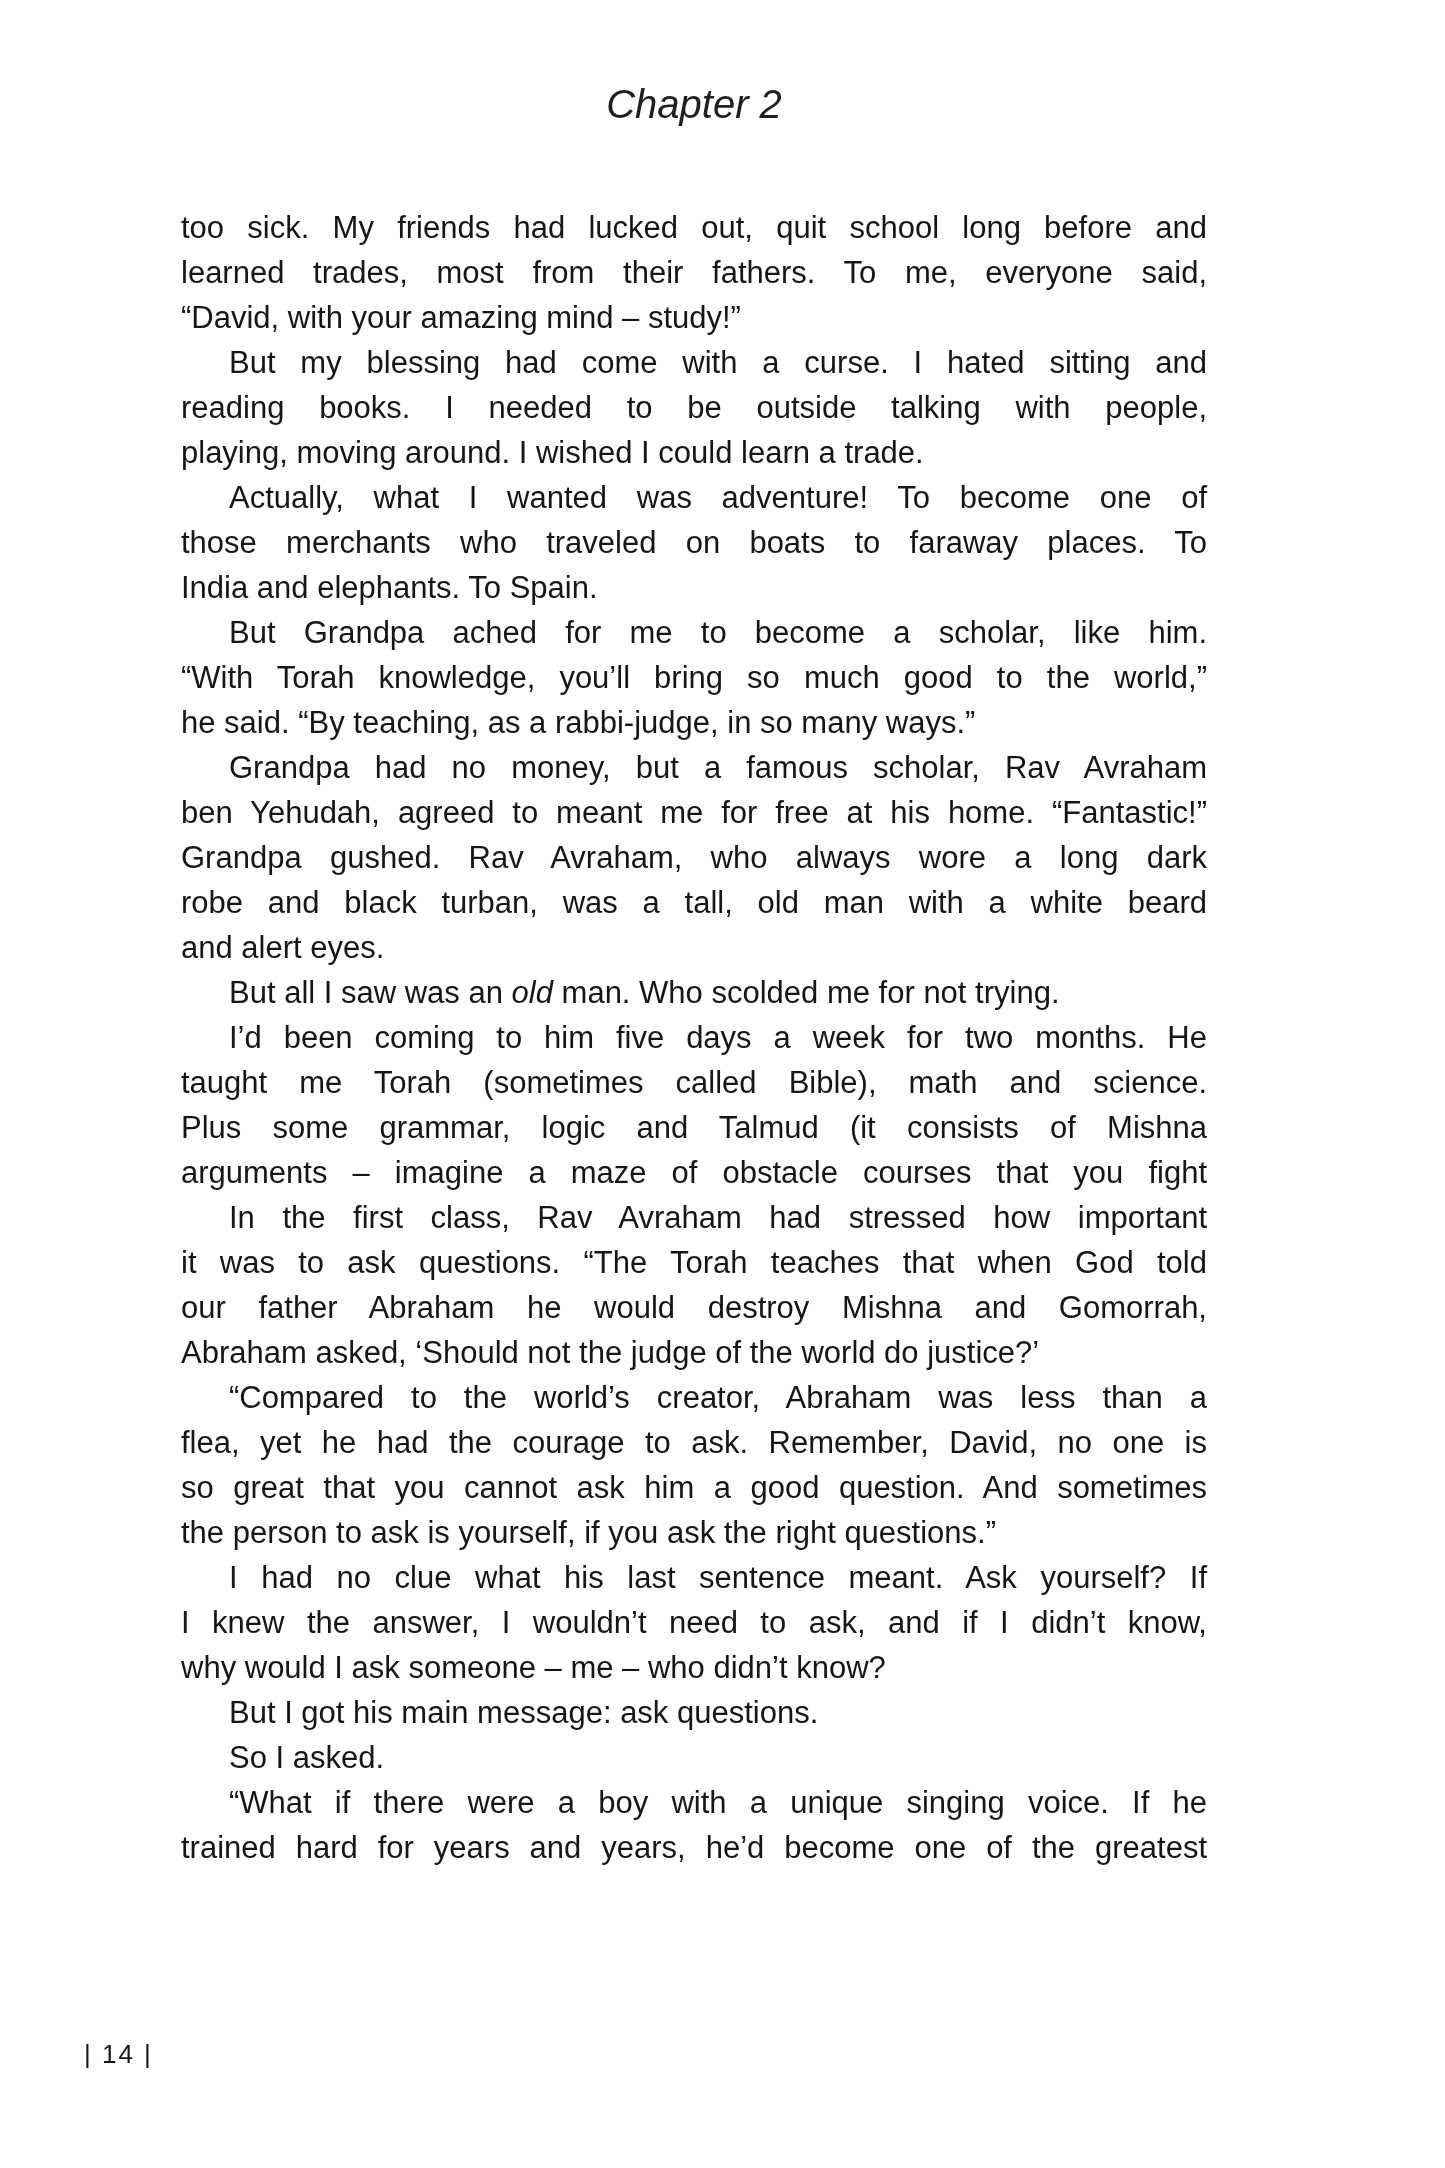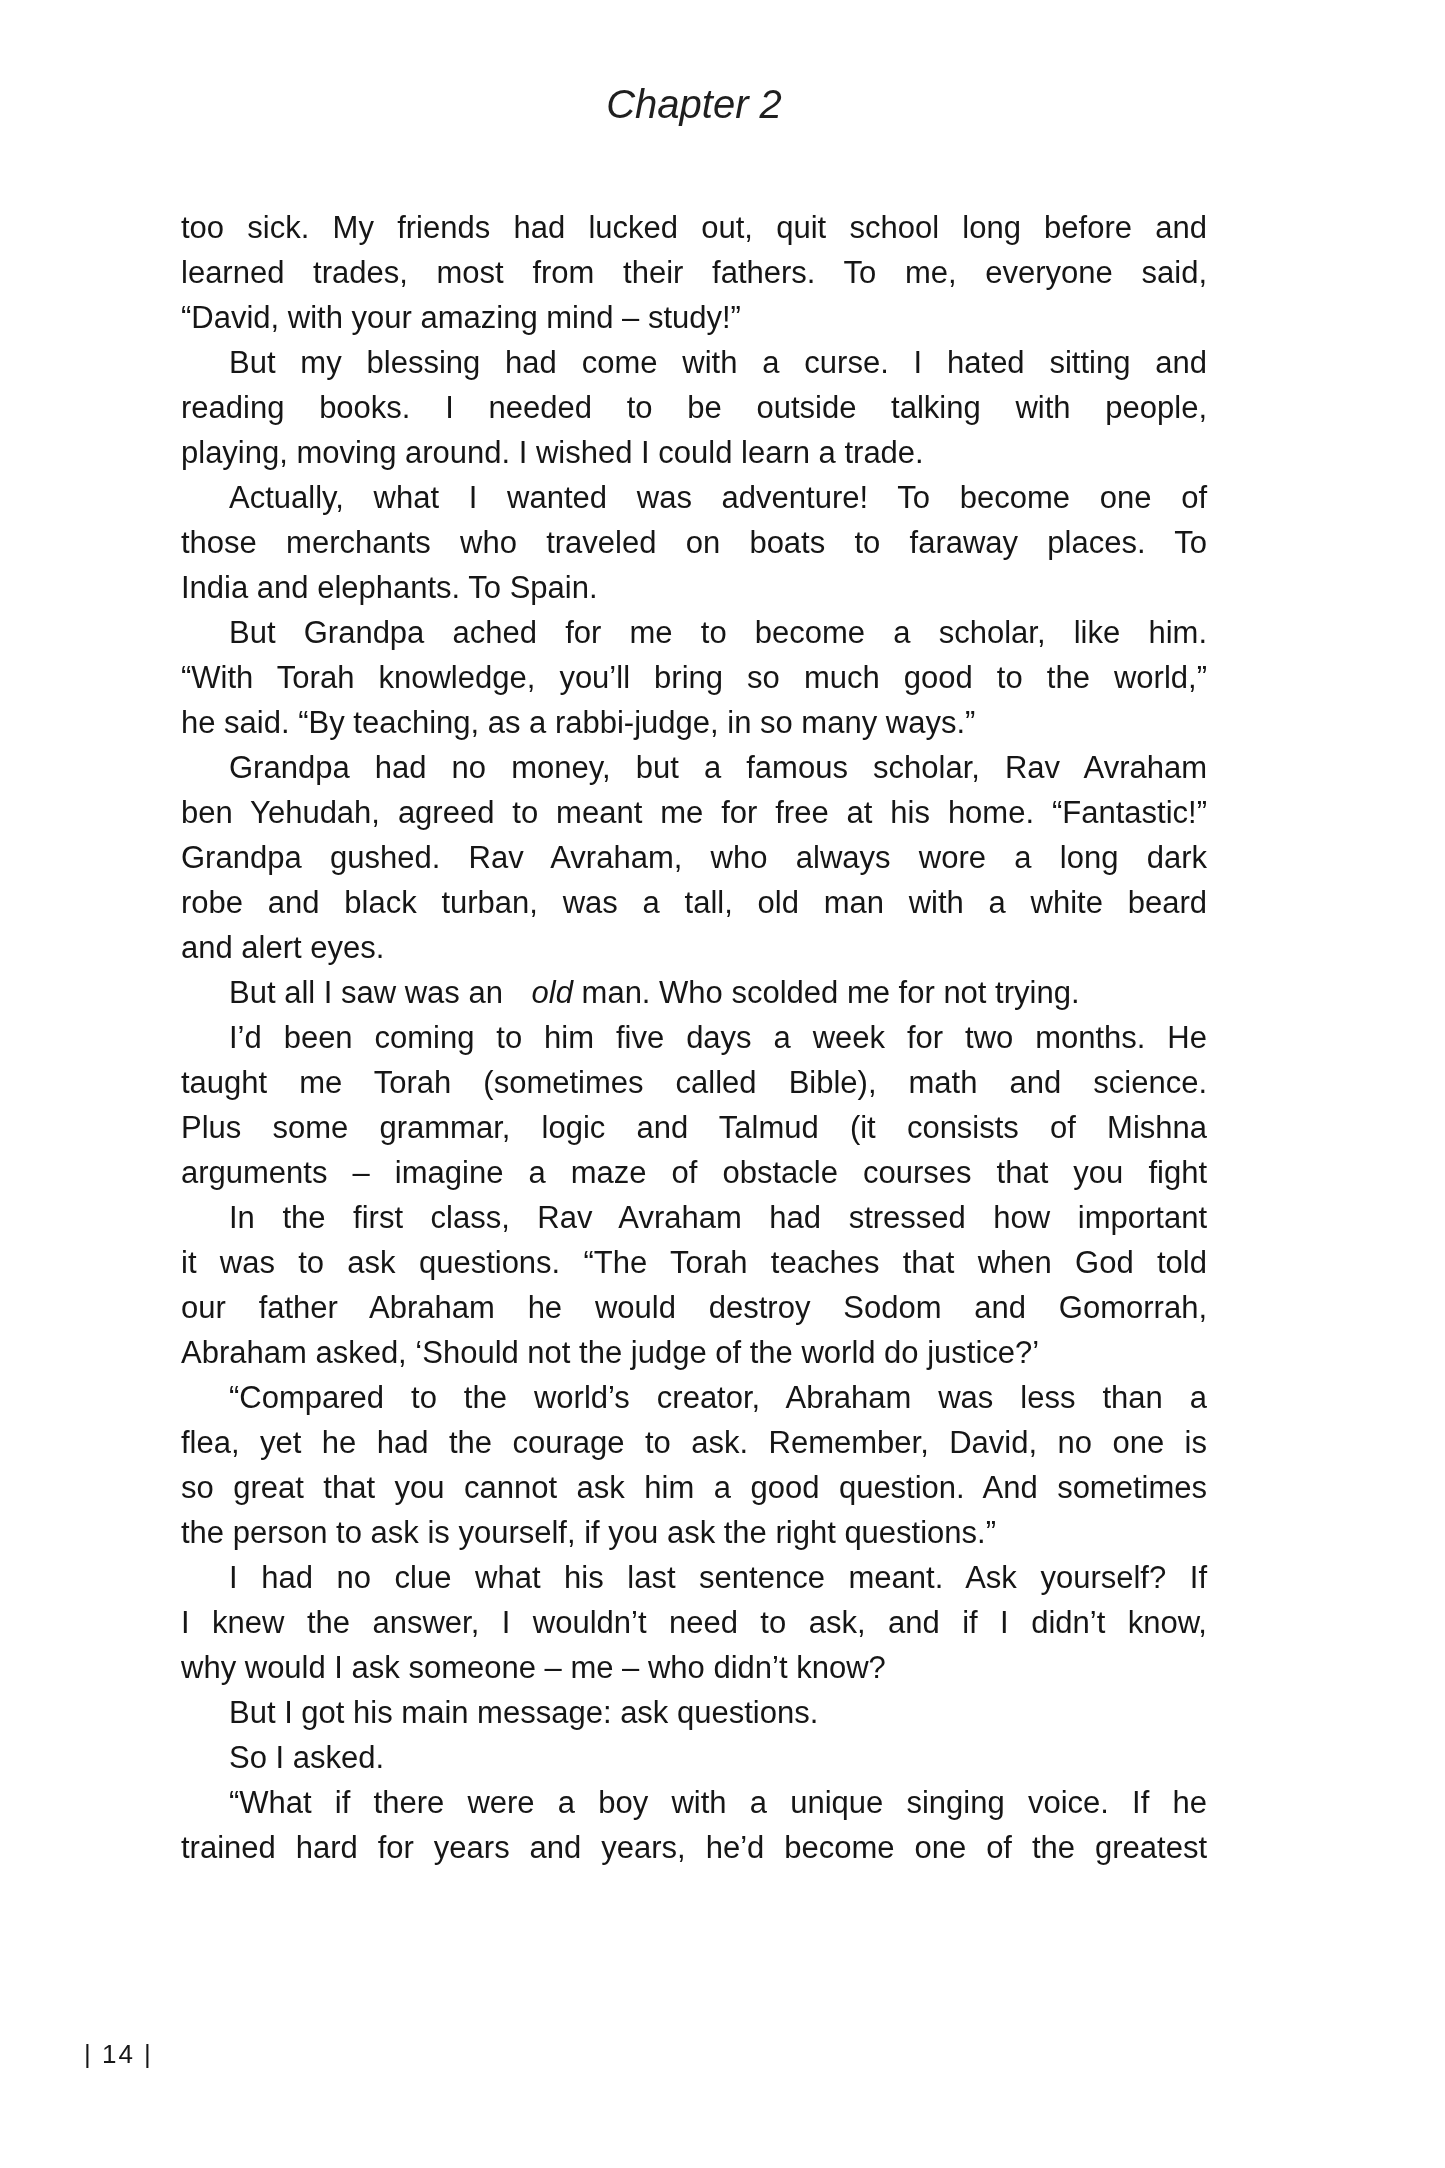--- a/index.html
+++ b/index.html
@@ -43,21 +43,20 @@
   .line.j {
     text-align: justify;
     text-align-last: justify;
     text-justify: inter-word;
   }
   .line.indent {
     text-indent: 48px;
   }
   .line em {
     font-style: italic;
-    margin-left: 20px;
   }
   .page-number {
     position: absolute;
     left: 84px;
     top: 2036px;
     font-size: 26px;
     line-height: 36px;
     color: #161616;
     letter-spacing: 2px;
   }
@@ -86,21 +85,21 @@
       <div class="line j"><span>Grandpa gushed. Rav Avraham, who always wore a long dark</span></div>
       <div class="line j"><span>robe and black turban, was a tall, old man with a white beard</span></div>
       <div class="line"><span>and alert eyes.</span></div>
       <div class="line indent"><span>But all I saw was an </span><em>old</em><span> man. Who scolded me for not trying.</span></div>
       <div class="line indent j"><span>I’d been coming to him five days a week for two months. He</span></div>
       <div class="line j"><span>taught me Torah (sometimes called Bible), math and science.</span></div>
       <div class="line j"><span>Plus some grammar, logic and Talmud (it consists of Mishna</span></div>
       <div class="line j"><span>arguments – imagine a maze of obstacle courses that you fight</span></div>
       <div class="line indent j"><span>In the first class, Rav Avraham had stressed how important</span></div>
       <div class="line j"><span>it was to ask questions. “The Torah teaches that when God told</span></div>
-      <div class="line j"><span>our father Abraham he would destroy Sodom and Gomorrah,</span></div>
+      <div class="line j"><span>our father Abraham he would destroy Mishna and Gomorrah,</span></div>
       <div class="line"><span>Abraham asked, ‘Should not the judge of the world do justice?’</span></div>
       <div class="line indent j"><span>“Compared to the world’s creator, Abraham was less than a</span></div>
       <div class="line j"><span>flea, yet he had the courage to ask. Remember, David, no one is</span></div>
       <div class="line j"><span>so great that you cannot ask him a good question. And sometimes</span></div>
       <div class="line"><span>the person to ask is yourself, if you ask the right questions.”</span></div>
       <div class="line indent j"><span>I had no clue what his last sentence meant. Ask yourself? If</span></div>
       <div class="line j"><span>I knew the answer, I wouldn’t need to ask, and if I didn’t know,</span></div>
       <div class="line"><span>why would I ask someone – me – who didn’t know?</span></div>
       <div class="line indent"><span>But I got his main message: ask questions.</span></div>
       <div class="line indent"><span>So I asked.</span></div>

